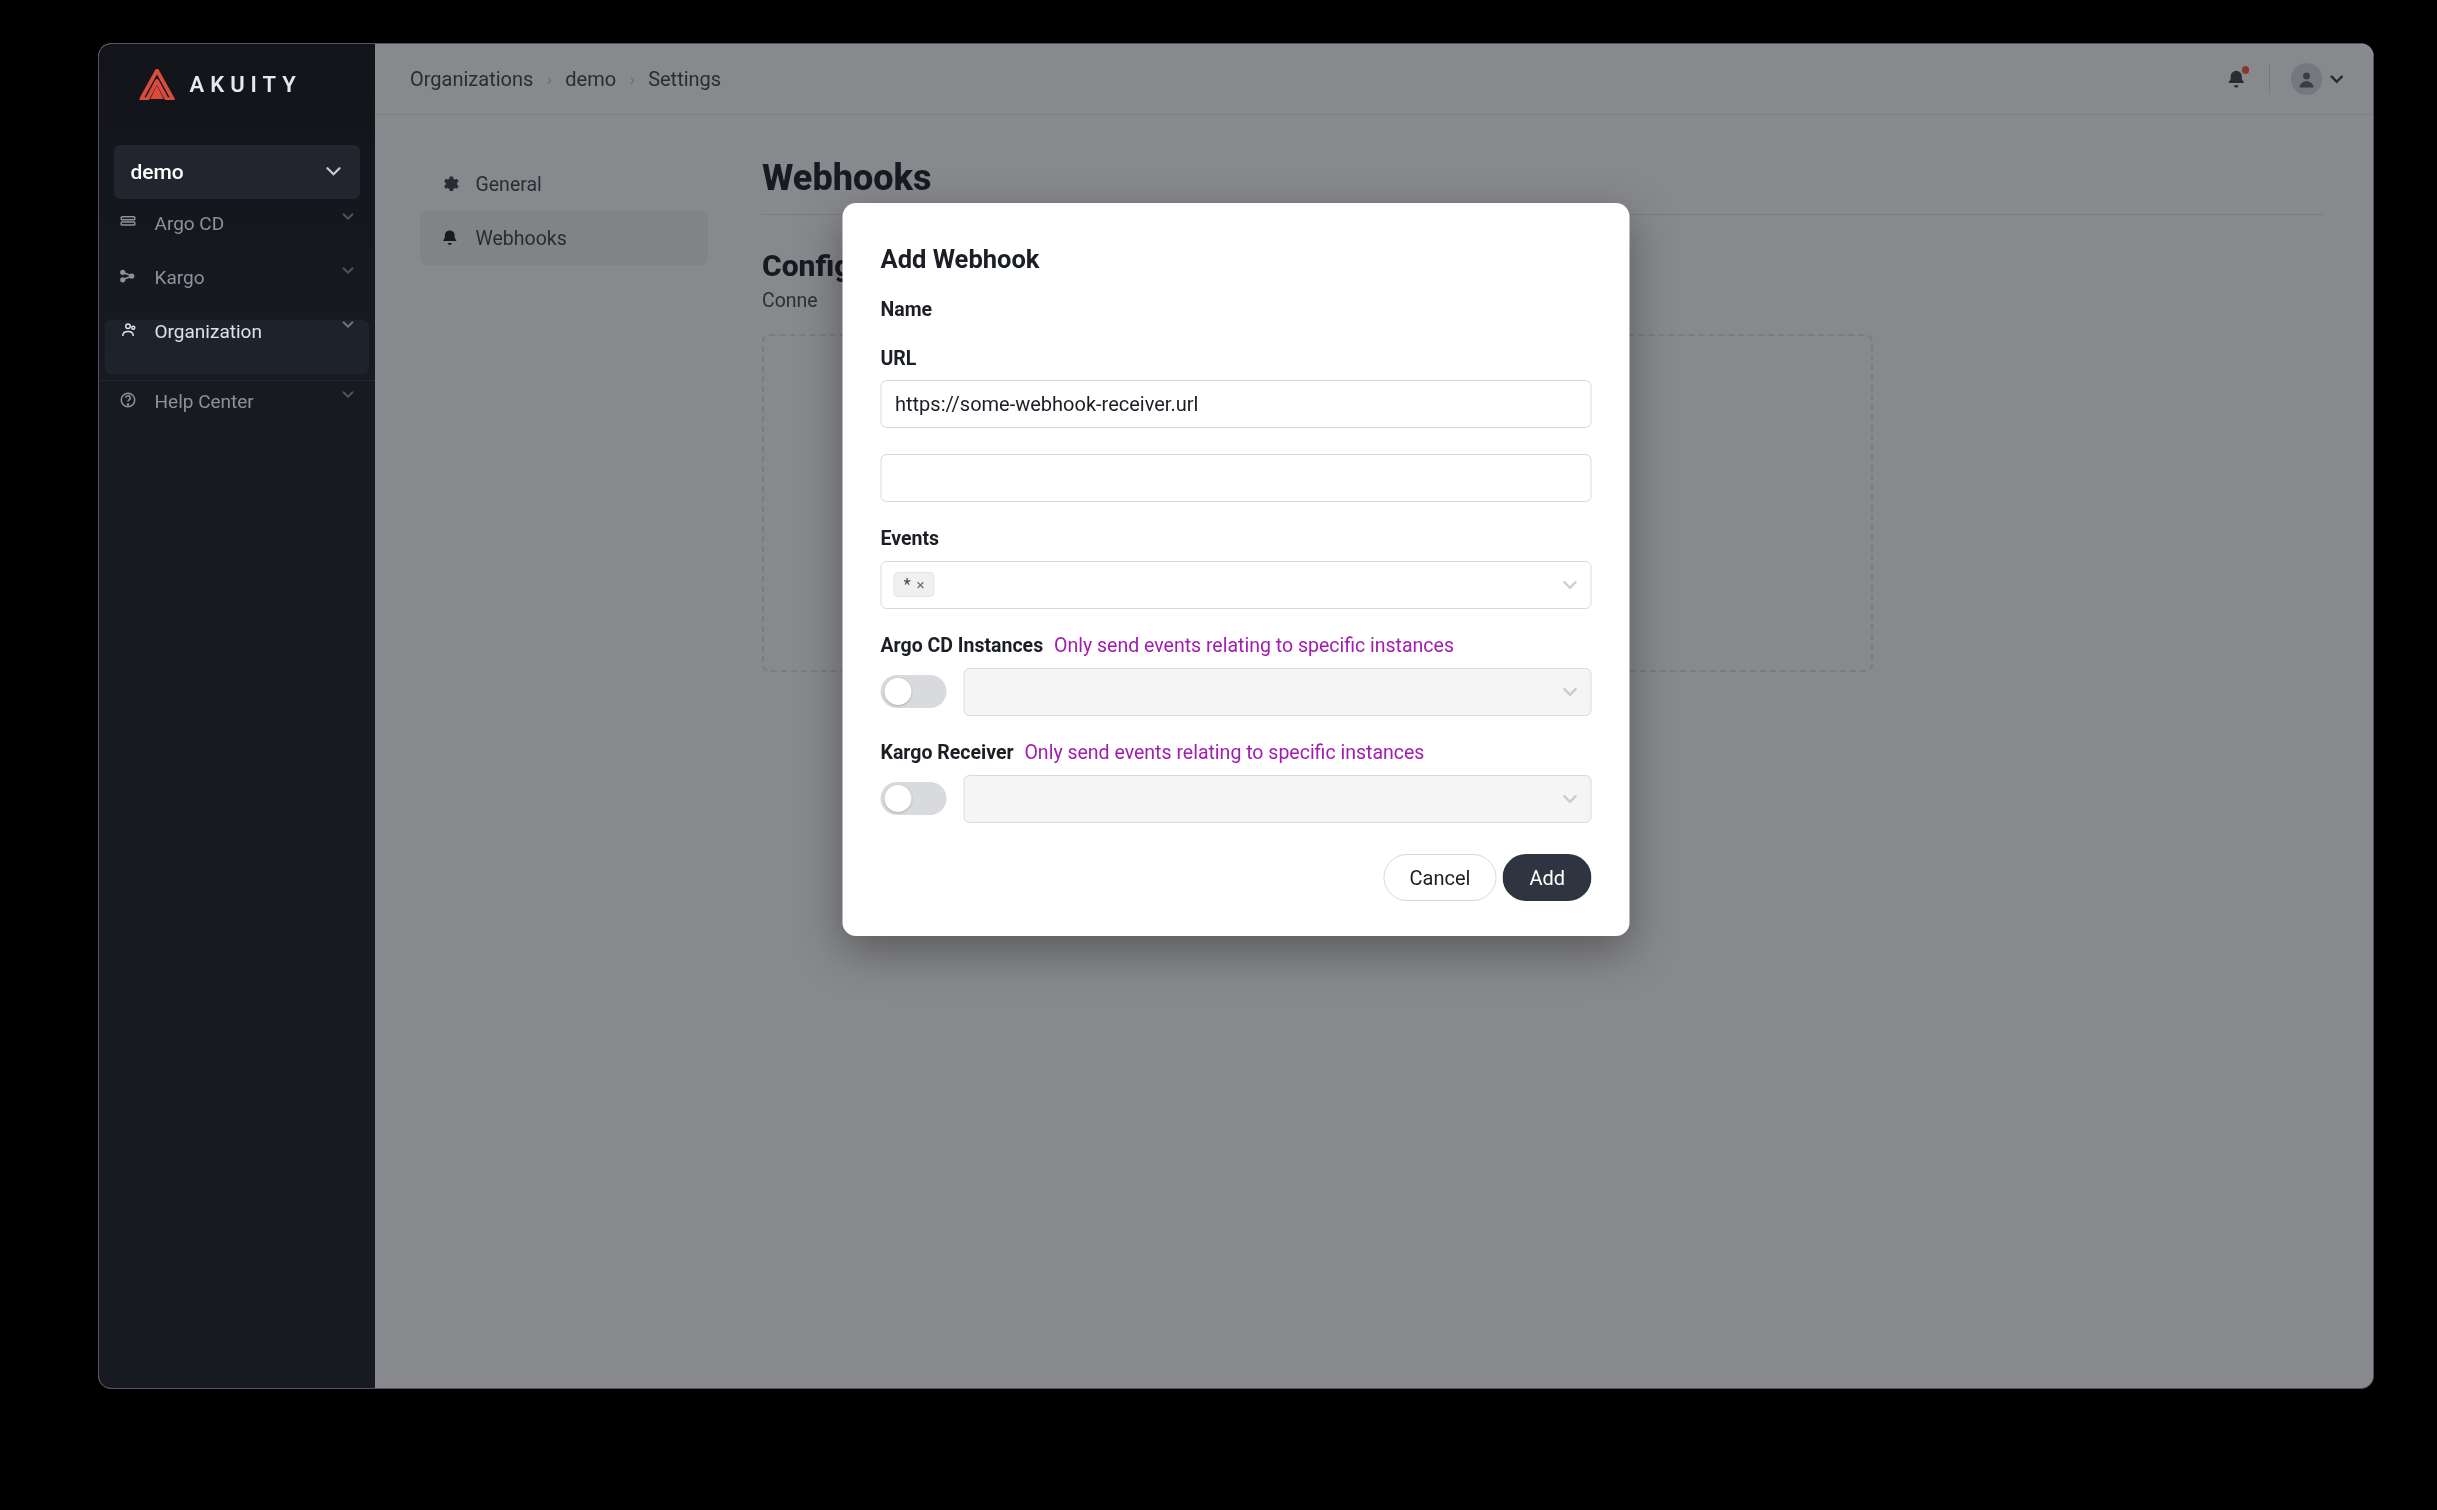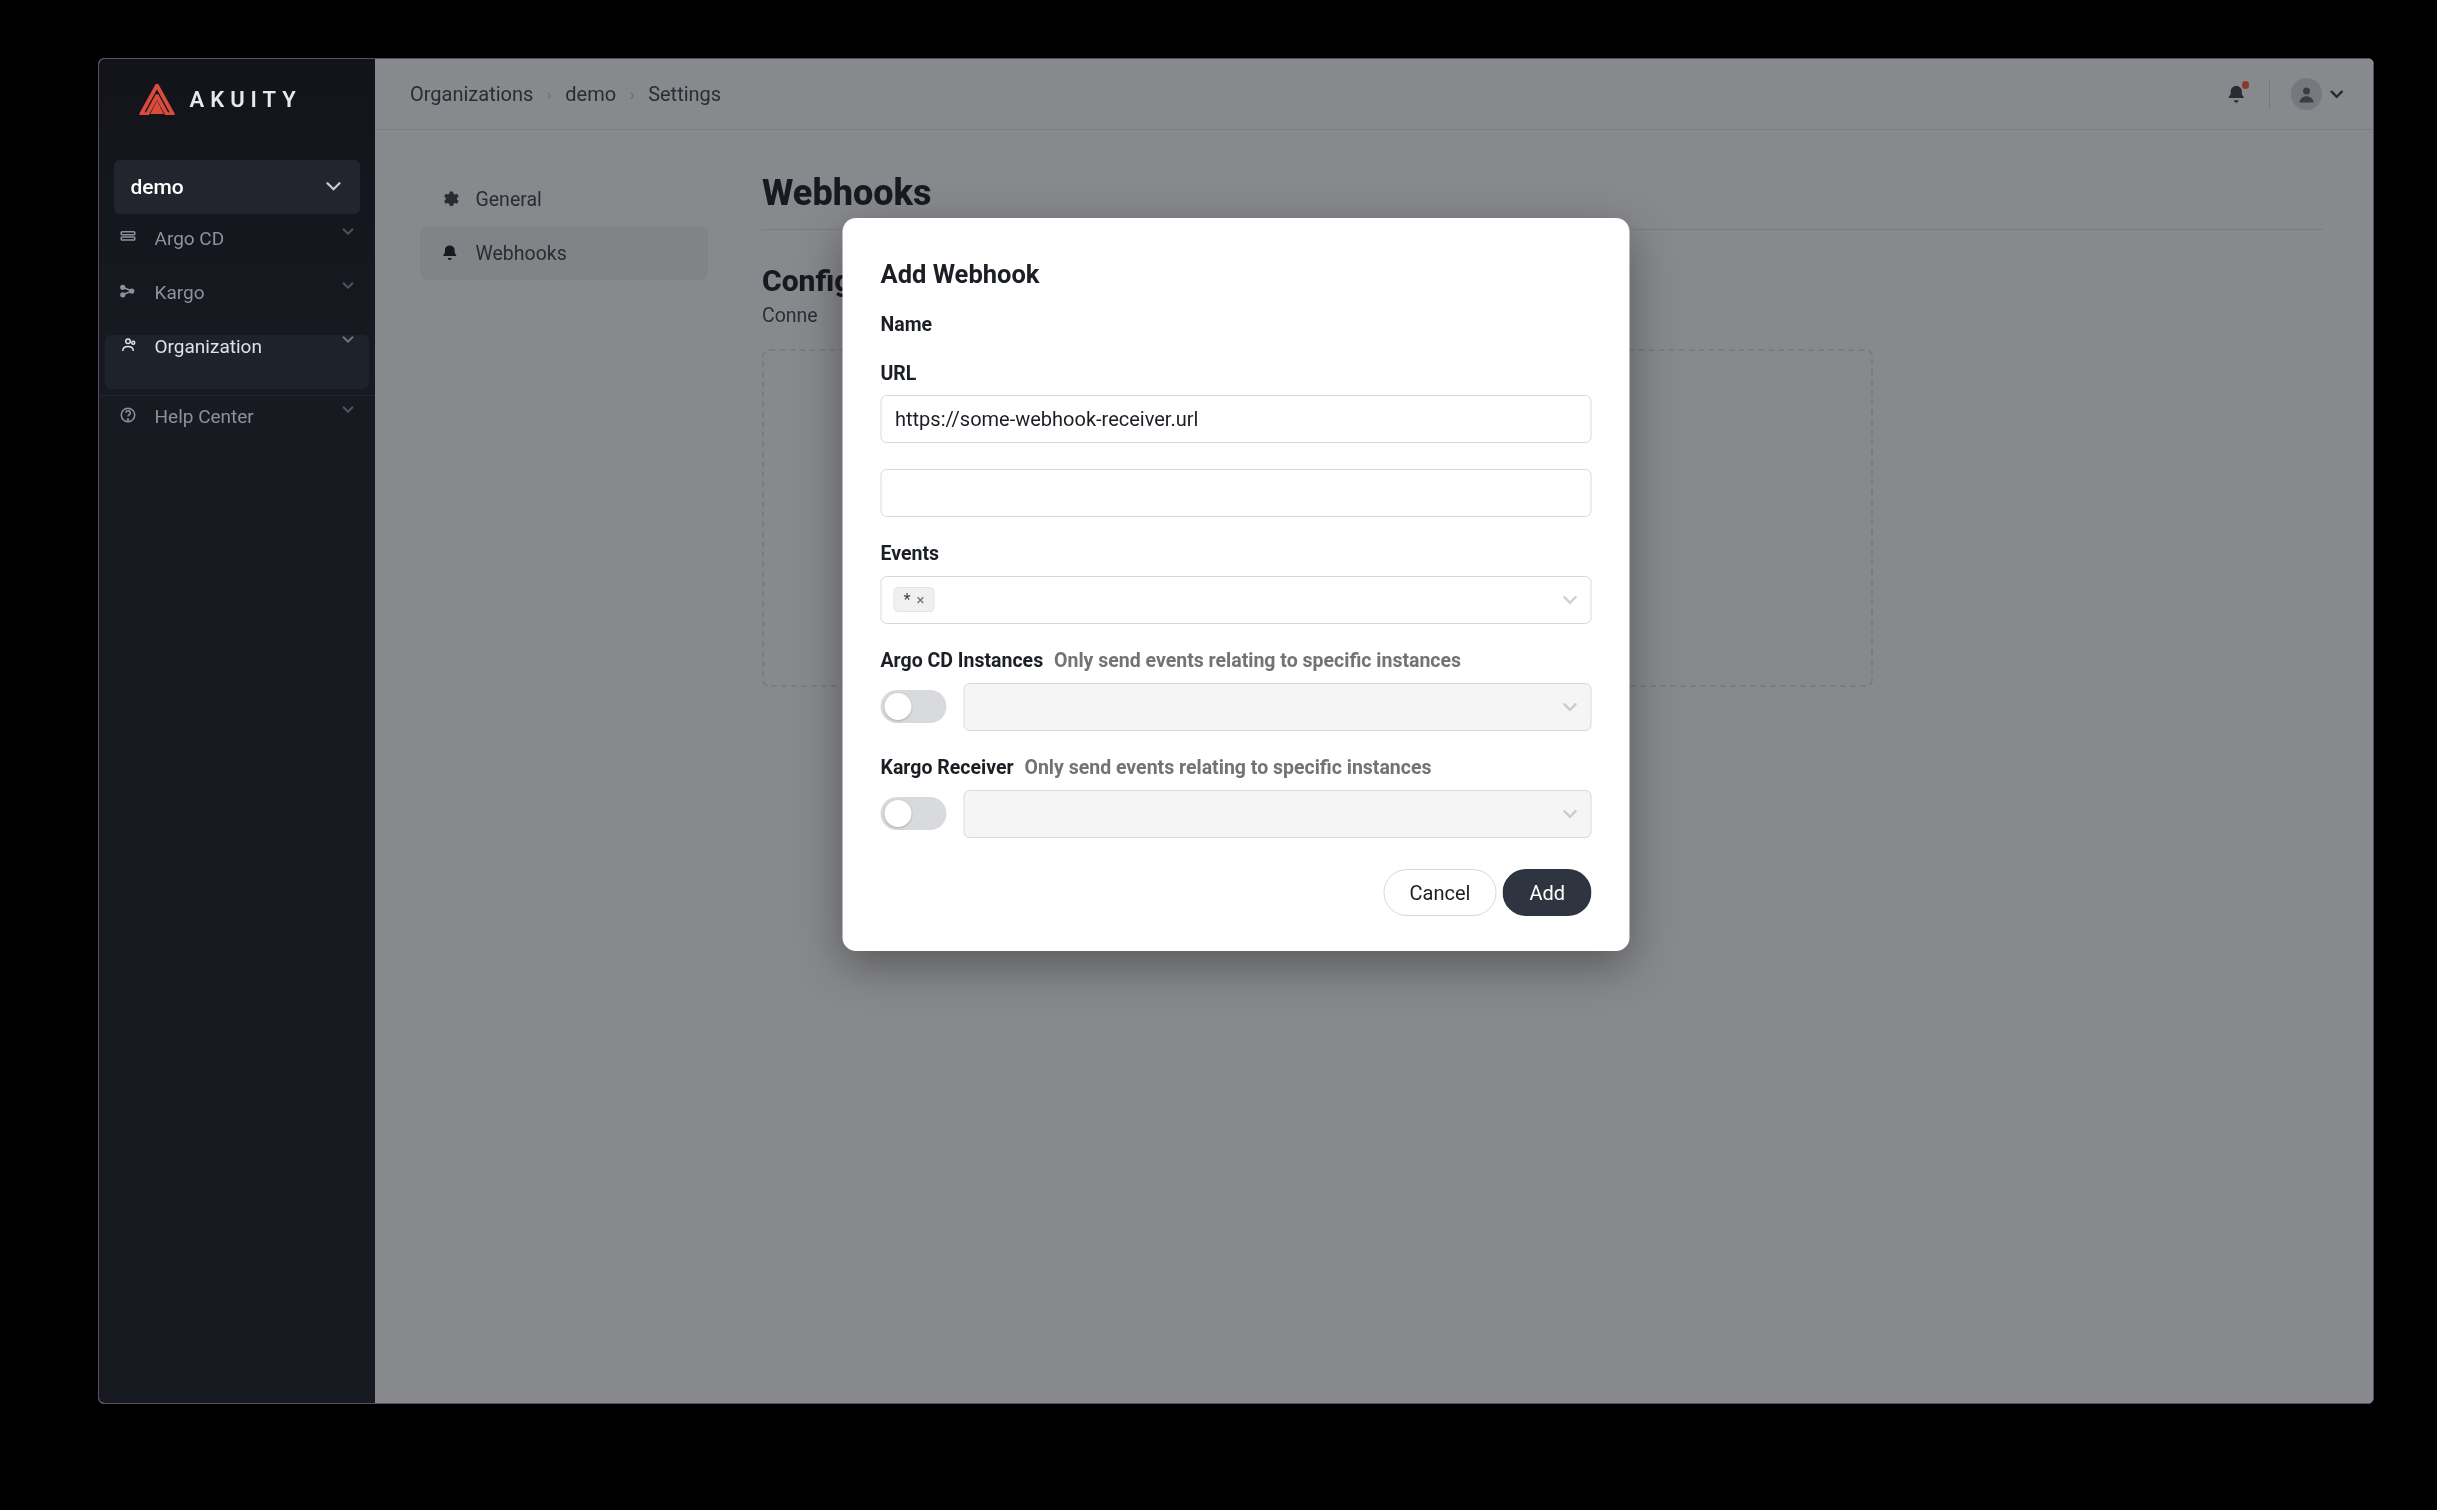--- a/index.html
+++ b/index.html
@@ -17,22 +17,22 @@
     --text-sidebar:#c7cad0;
     --text-sidebar-dim:#8d919a;
     --accent-red:#d94b3c;
     --btn-dark:#2f3540;
     --pill-bg:#f1f1f1;
     --tag-bg:#f0f0f0;
   }
   *{box-sizing:border-box;margin:0;padding:0;font-family:-apple-system,BlinkMacSystemFont,"Segoe UI",Roboto,"Helvetica Neue",Arial,sans-serif}
   body{background:var(--bg-black);width:2438px;height:1510px}
   .window{
-    position:absolute;left:98px;top:58px;width:2276px;height:1346px;
-    background:var(--bg-main);border-radius:6px;overflow:hidden;
+    position:absolute;left:98px;top:43px;width:2276px;height:1346px;
+    background:var(--bg-main);border-radius:13px;overflow:hidden;
     border:1.5px solid #5a4c68;
     padding-left:42px;
   }
   
   .sidebar{position:absolute;left:0;top:0;width:276px;height:100%;background:linear-gradient(180deg,#12141a 0%,#171a21 25%,#171a21 100%)}
   .logo-row{display:flex;align-items:center;gap:13.5px;height:81px;padding-left:39px}
   .logo-mark{width:38px;height:31.5px;position:relative}
   .logo-text{color:#e6e8ec;letter-spacing:6px;font-size:22px;font-weight:600}
   .org-select{margin:19.5px 15px 13.5px 15px;height:54px;background:#22252d;border-radius:6px;display:flex;align-items:center;justify-content:space-between;padding:0 19.5px 0 16.5px;cursor:pointer}
   .org-select-label{color:#fff;font-size:21px;font-weight:500}
@@ -70,21 +70,21 @@
   .hr{height:0.8px;background:#cfcfd1;margin:15px 0 33px 0}
   .sec-title{font-size:30px;font-weight:800;color:#1b1e24}
   .sec-sub{font-size:19.5px;color:#3f434a;margin-top:6px}
   .dashed-box{margin-top:22.5px;width:1111px;height:338px;border:2.3px dashed #cfcfd1;border-radius:7.5px}
 
   
   .overlay{position:absolute;left:276px;top:0;right:0;bottom:0;background:rgba(20,22,28,.45)}
   .modal{position:absolute;left:50%;top:159px;transform:translateX(-50%);width:787px;background:#fff;border-radius:13.5px;padding:41px 38px 35px 38px;box-shadow:0 15px 45px rgba(0,0,0,.35)}
   .modal-title{font-size:25.5px;font-weight:700;color:#1b1e24;margin-bottom:24px}
   .fld-label{font-size:19.5px;font-weight:700;color:#1b1e24;margin-bottom:10.5px}
-  .fld-label .hint{font-weight:700;color:#737373;margin-left:6px}
+  .fld-label .hint{font-weight:400;color:#a21caf;margin-left:6px}
   .input{width:100%;height:48px;border:1.1px solid var(--border-light);border-radius:6px;padding:0 13.5px;font-size:20px;color:#1b1e24;background:#fff}
   .input::placeholder{color:#bfc3c9}
   .fld{margin-bottom:25.5px}
   .fld:last-of-type{margin-bottom:0}
   .select{width:100%;height:48px;border:1.1px solid var(--border-light);border-radius:6px;background:#fff;display:flex;align-items:center;padding:0 12px;position:relative}
   .select.disabled{background:#f5f5f6}
   .select-chev{position:absolute;right:13.5px;top:50%;transform:translateY(-50%);opacity:.5}
   .tag{background:var(--tag-bg);border:0.8px solid #e3e3e3;border-radius:4.5px;height:25.5px;display:inline-flex;align-items:center;gap:6px;padding:0 9px;color:#404349;font-size:16.5px}
   .tag .x{font-size:15px;color:#6d7178}
   .row-inst{display:flex;gap:16.5px;align-items:center}

